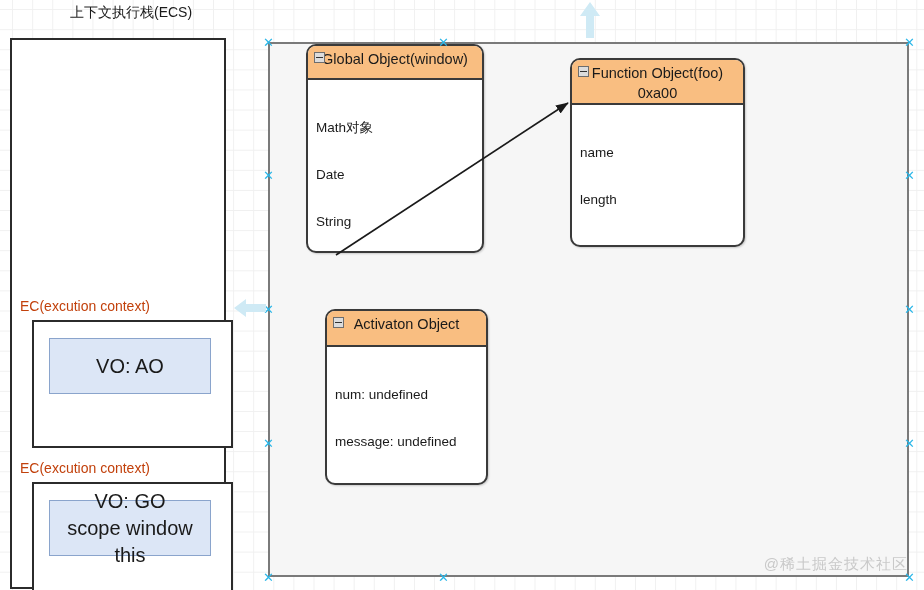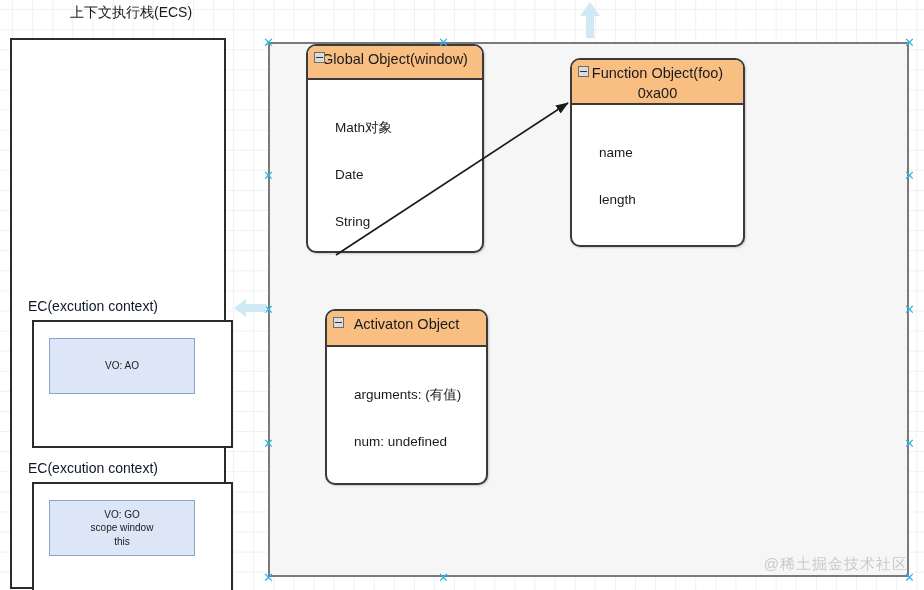--- a/index.html
+++ b/index.html
@@ -38,45 +38,45 @@
     left: 10px;
     top: 38px;
     width: 216px;
     height: 551px;
     border: 2px solid #2b2b2b;
     background: #ffffff;
     box-sizing: border-box;
   }
   .ec-label {
     position: absolute;
-    left: 16px;
+    left: 8px;
     font-size: 14px;
-    color: #0f172a;
+    color: #c2410c;
     white-space: nowrap;
   }
   .ec-box {
     position: absolute;
     left: 20px;
     width: 201px;
     border: 2px solid #2b2b2b;
     background: #ffffff;
     box-sizing: border-box;
   }
   .vo-box {
     position: absolute;
     left: 15px;
-    width: 146px;
+    width: 162px;
     border: 1px solid #8aa4cc;
     background: #dce6f6;
     box-sizing: border-box;
     display: flex;
     flex-direction: column;
     align-items: center;
     justify-content: center;
-    font-size: 10px;
+    font-size: 20px;
     color: #1a1a1a;
     line-height: 1.35;
   }
 
   
   #ec-label-1 { top: 258px; }
   #ec-box-1   { top: 280px; height: 128px; }
   #vo-box-1   { top: 16px;  height: 56px; }
 
   #ec-label-2 { top: 420px; }
@@ -134,21 +134,20 @@
     width: 7px;
     height: 1px;
     background: #333;
   }
   .obj-body {
     padding: 8px 0 0 8px;
     font-size: 13.5px;
     color: #1a1a1a;
     line-height: 1.17;
     white-space: pre-wrap;
-    margin-left: 19px;
   }
   .obj-body div { min-height: 15px; }
 
   #global-object   { left: 306px; top: 44px;  width: 178px; height: 209px; }
   #function-object { left: 570px; top: 58px;  width: 175px; height: 189px; }
   #activation-object { left: 325px; top: 309px; width: 163px; height: 176px; }
 
   #global-object .obj-head   { height: 34px; }
   #function-object .obj-head { height: 45px; }
   #activation-object .obj-head { height: 36px; }
@@ -250,21 +249,20 @@
       <div>length</div>
     </div>
   </div>
 
   <div class="obj-box" id="activation-object">
     <div class="obj-head">
       <span class="collapse-icon"></span>
       <span>Activaton Object</span>
     </div>
     <div class="obj-body">
-      <div>arguments: (有值)</div>
       <div>num: undefined</div>
       <div>message: undefined</div>
       
       
     </div>
   </div>
 
   <svg id="foo-arrow">
     <defs>
       <marker id="ah" markerWidth="9" markerHeight="9" refX="7.5" refY="3" orient="auto">

